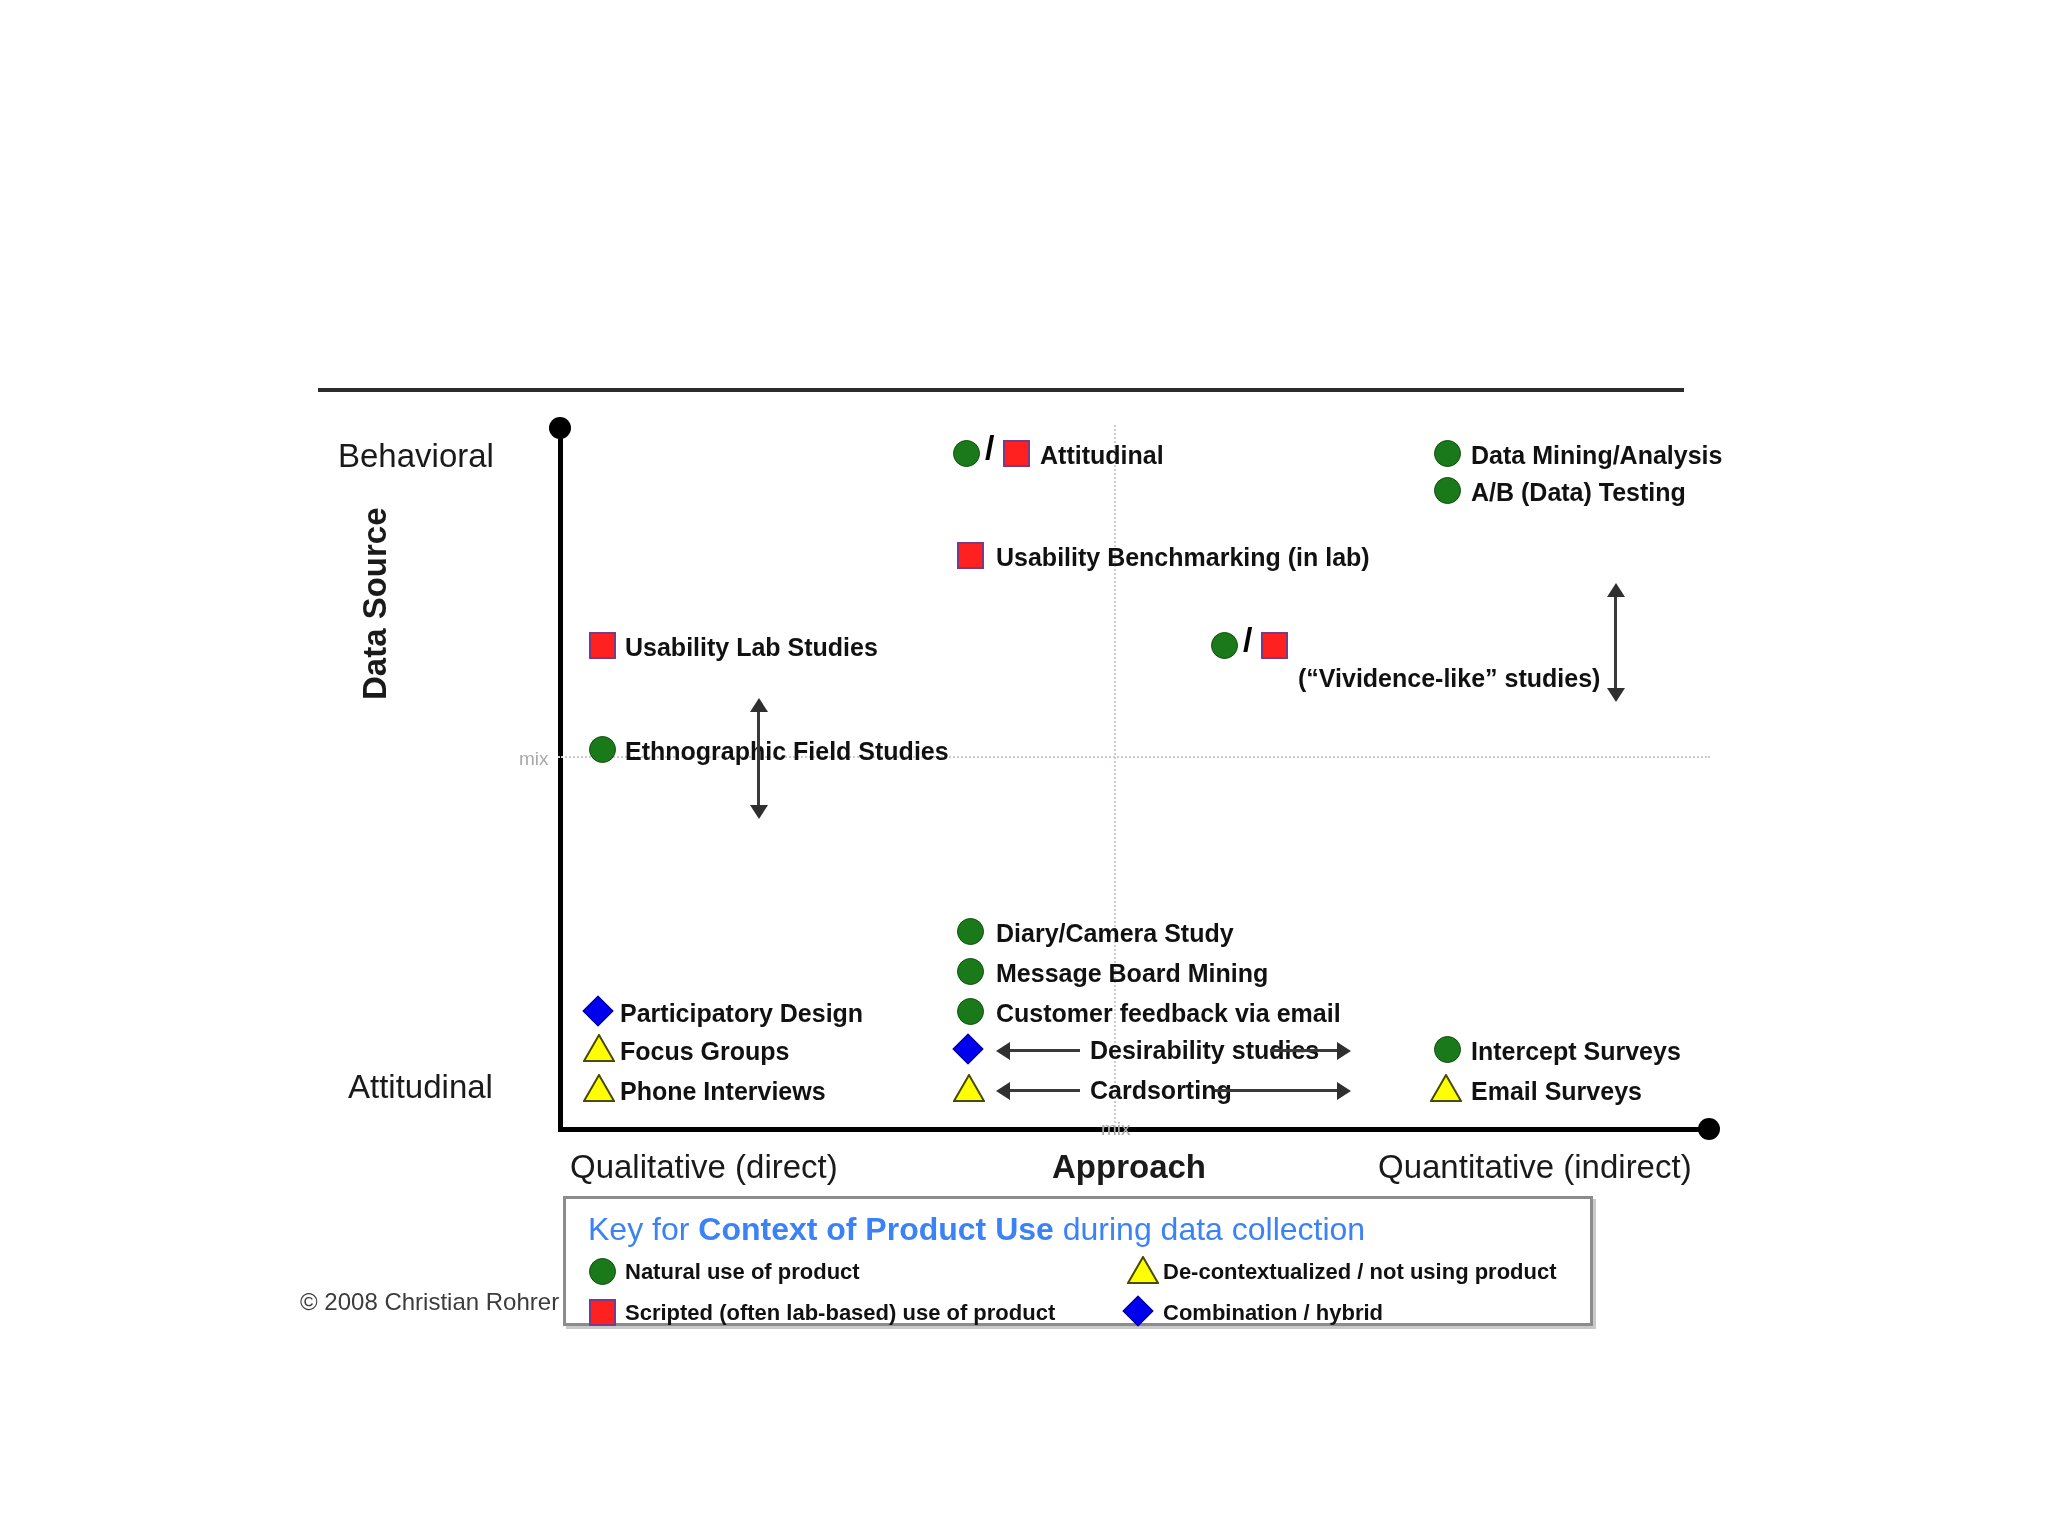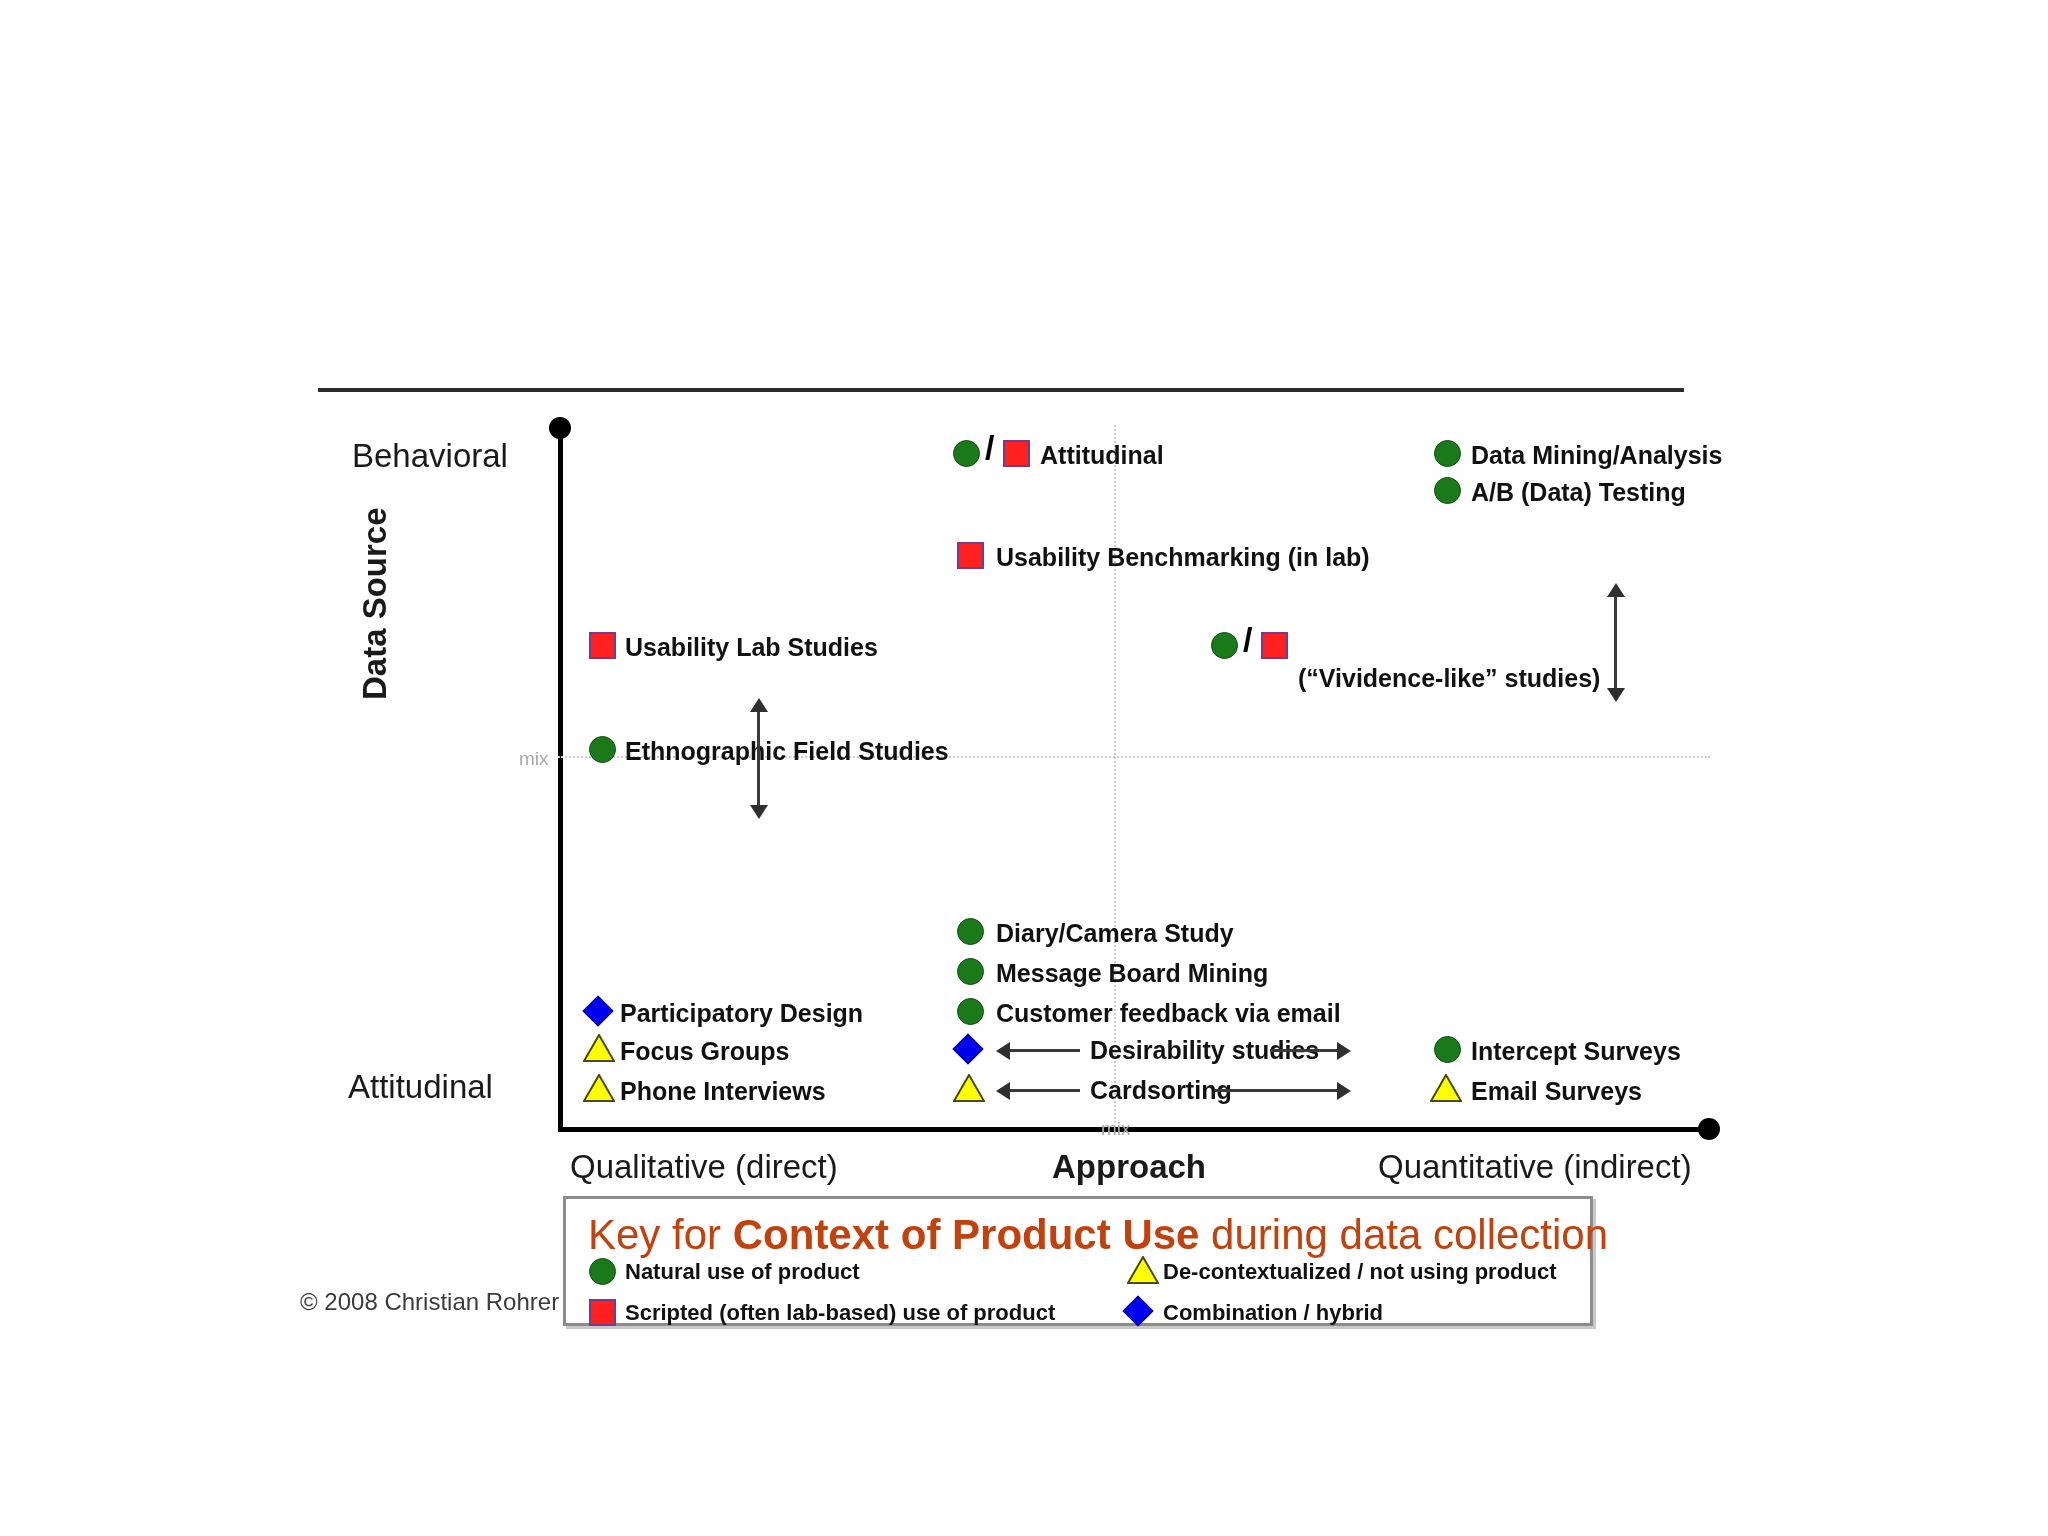--- a/index.html
+++ b/index.html
@@ -21,21 +21,21 @@
   .x-axis{position:absolute;left:558px;top:1127px;width:1152px;height:5px;background:#000;}
   .x-cap{position:absolute;left:1698px;top:1118px;width:22px;height:22px;border-radius:50%;background:#000;}
 
   .grid-h{position:absolute;left:558px;top:756px;width:1152px;height:0;
           border-top:2px dotted #d2c8cf;}
   .grid-v{position:absolute;left:1114px;top:425px;width:0;height:702px;
           border-left:2px dotted #d2c8cf;}
 
   
   .ax-lab{position:absolute;font-size:33px;color:#1a1a1a;white-space:nowrap;}
-  .lab-behavioral{left:338px;top:437px;margin-left:14px;}
+  .lab-behavioral{left:338px;top:437px;}
   .lab-attitudinal{left:348px;top:1068px;}
   .lab-qual{left:570px;top:1148px;}
   .lab-quant{left:1378px;top:1148px;text-align:center;}
   .lab-approach{left:1052px;top:1148px;font-weight:bold;}
   .y-title{position:absolute;left:356px;top:700px;font-size:33px;font-weight:bold;
            color:#1a1a1a;transform:rotate(-90deg);transform-origin:left top;white-space:nowrap;}
   .mix{position:absolute;font-size:19px;color:#a9a9a9;white-space:nowrap;}
   .mix-y{left:519px;top:748px;}
   .mix-x{left:1101px;top:1118px;}
 
@@ -66,21 +66,21 @@
            border-right:9px solid transparent;border-top:14px solid #2f2f2f;}
   .ah-left{position:absolute;width:0;height:0;border-top:9px solid transparent;
            border-bottom:9px solid transparent;border-right:14px solid #2f2f2f;}
   .ah-right{position:absolute;width:0;height:0;border-top:9px solid transparent;
             border-bottom:9px solid transparent;border-left:14px solid #2f2f2f;}
 
   
   .keybox{position:absolute;left:563px;top:1196px;width:1030px;height:130px;
           background:#fff;border:3px solid #8c8c8c;box-sizing:border-box;
           box-shadow:3px 3px 0 #c9c9c9;}
-  .key-title{position:absolute;left:588px;top:1211px;font-size:42px;color:#c2410c;
+  .key-title{position:absolute;left:588px;top:1211px;font-size:32px;color:#3b82f6;
              white-space:nowrap;}
   .key-title b{font-weight:bold;}
   .key-item{position:absolute;font-size:22px;font-weight:bold;color:#111;
             white-space:nowrap;}
 
   .copyright{position:absolute;left:300px;top:1288px;font-size:24px;color:#3c3c3c;
              white-space:nowrap;}
 </style>
 </head>
 <body>

